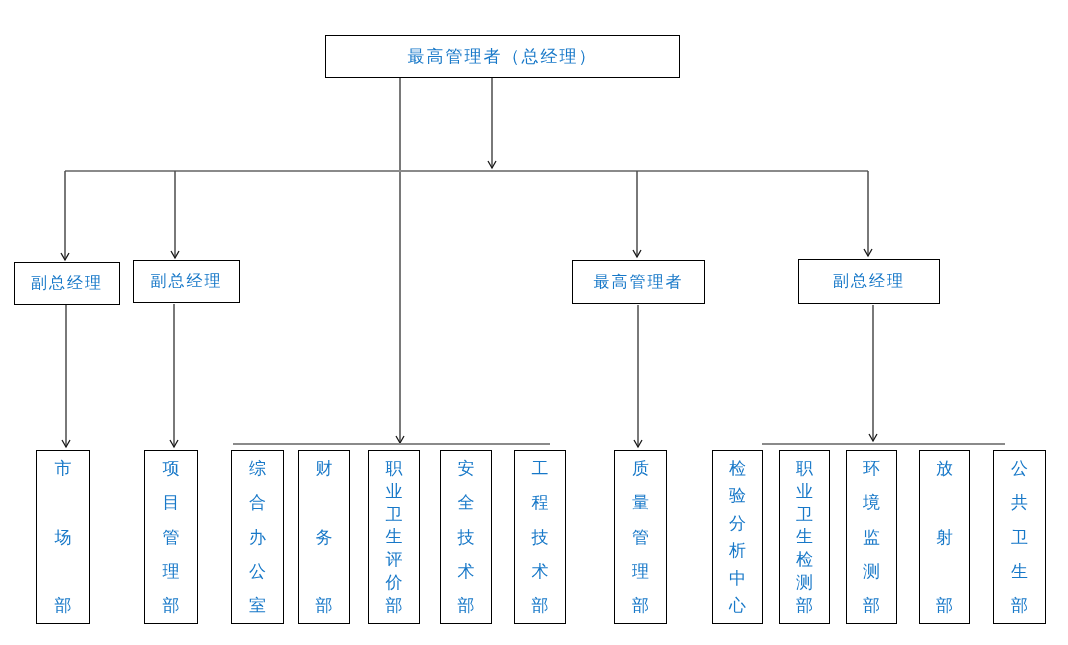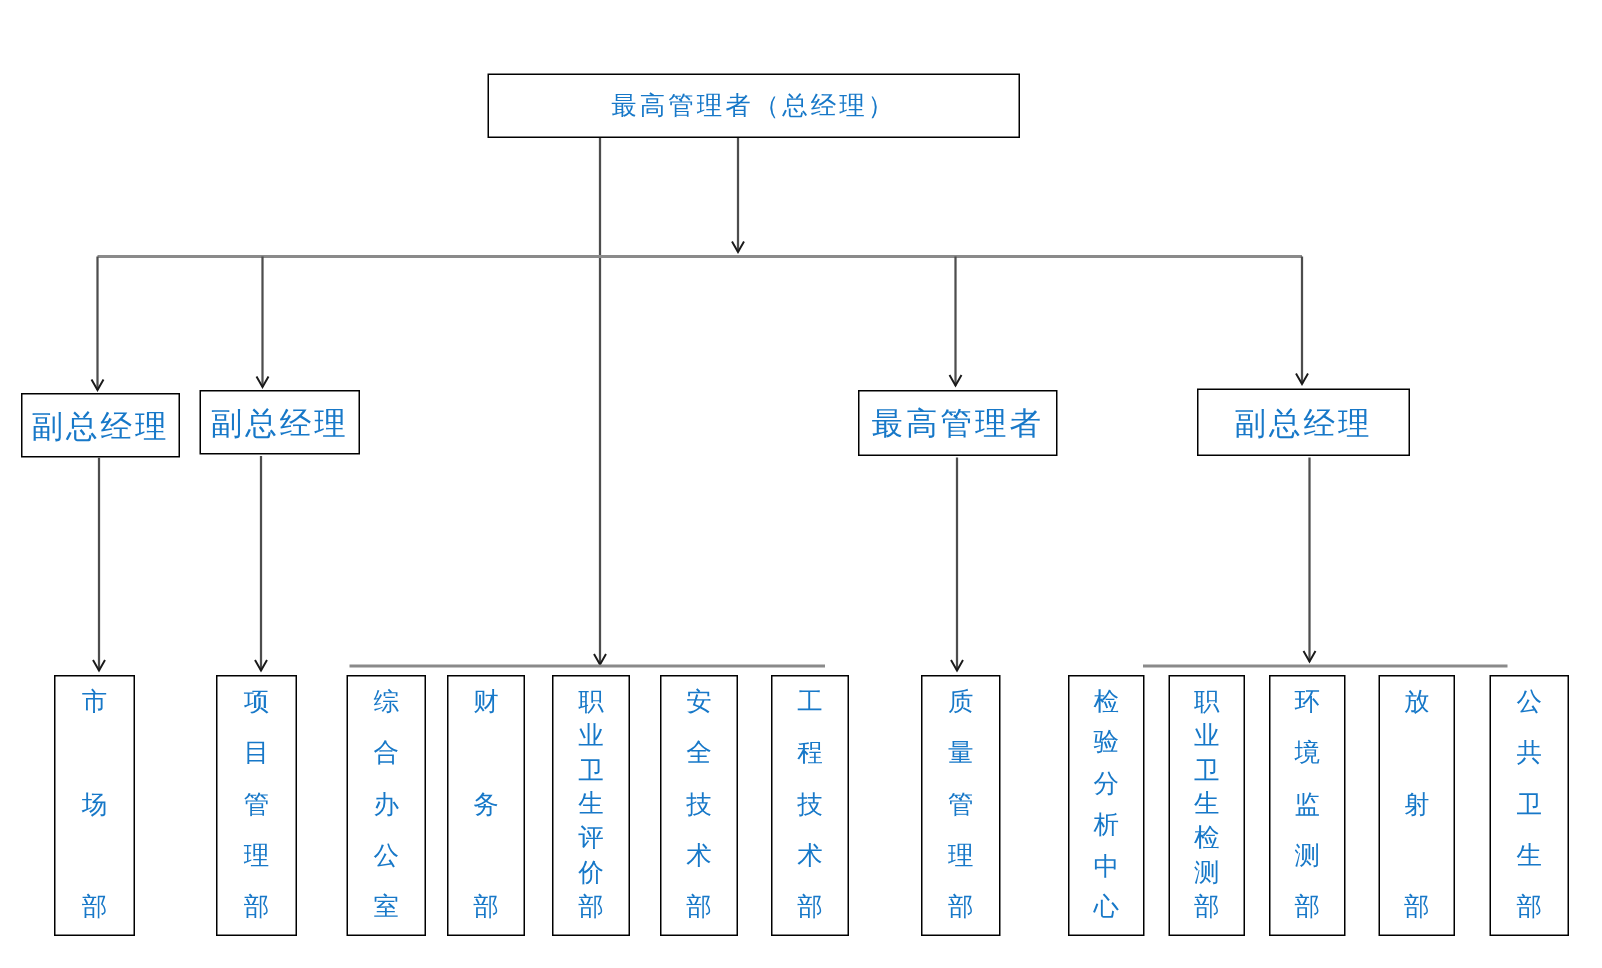--- a/index.html
+++ b/index.html
@@ -16,22 +16,22 @@
   .arrowhead{stroke:#1a1a1a;fill:none;stroke-width:1.3;}
   .node{
     position:absolute;
     background:#ffffff;
     border:1.4px solid #000000;
     color:var(--text-blue);
     box-sizing:border-box;
     display:flex;align-items:center;justify-content:center;
     text-align:center;
   }
-  .lvl1{font-size:17px;letter-spacing:2px;margin-top:14px;}
-  .lvl2{font-size:21px;letter-spacing:2px;}
+  .lvl1{font-size:17px;letter-spacing:2px;}
+  .lvl2{font-size:16px;letter-spacing:2px;}
   .dept{
     flex-direction:column;
     justify-content:space-between;
     align-items:center;
     padding:9px 0;
     font-size:17px;
     border-width:1.2px;
   }
   .dept span{display:block;line-height:1;}
   

